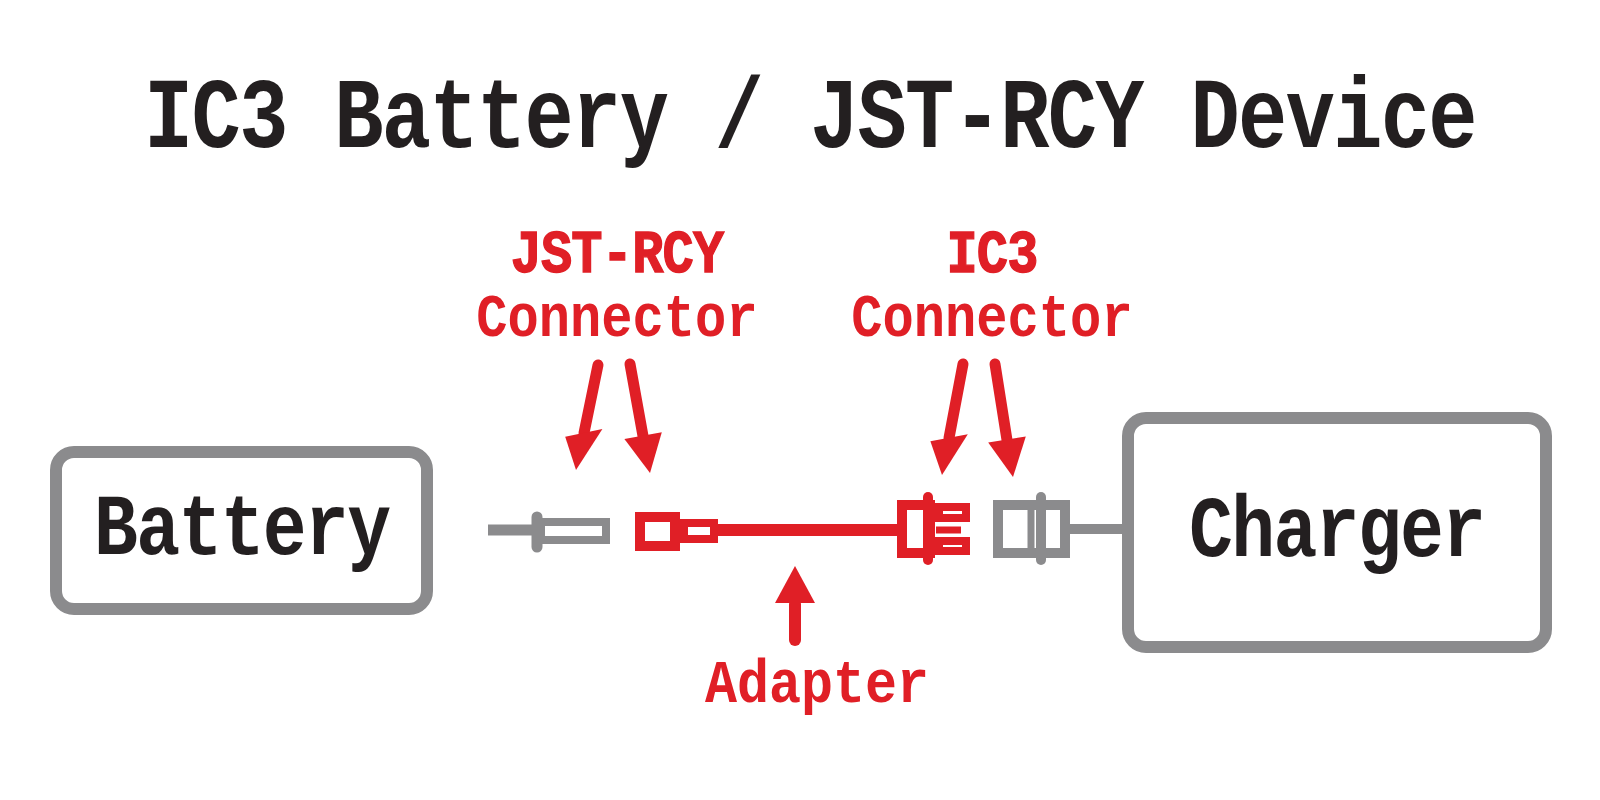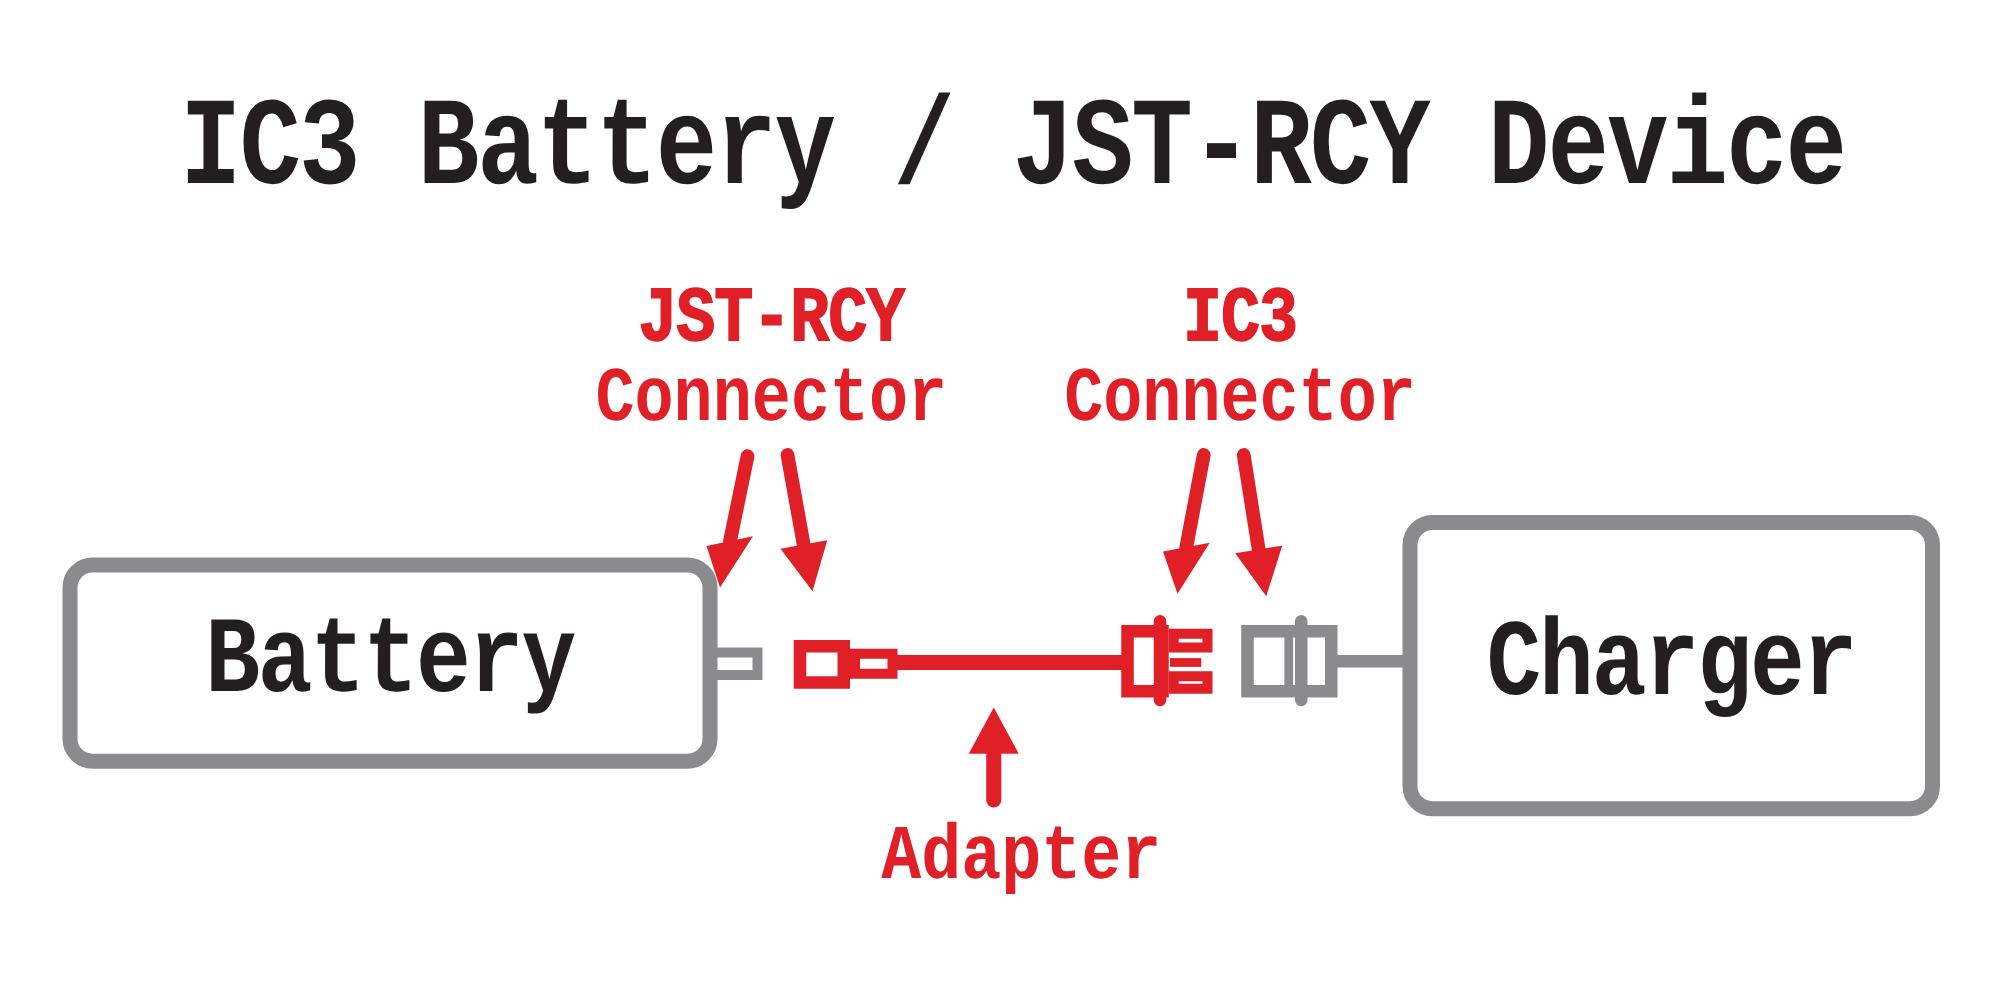--- a/index.html
+++ b/index.html
@@ -69,21 +69,21 @@
   .device-box {
     position: absolute;
     box-sizing: border-box;
     border: 12px solid var(--gray, #8b8b8d);
     border-radius: 24px;
     background: #fff;
     display: flex;
     align-items: center;
     justify-content: center;
   }
-  .box-battery { left: 50px;   top: 446px; width: 524px; height: 169px; }
+  .box-battery { left: 50px;   top: 446px; width: 383px; height: 169px; }
   .box-charger { left: 1122px; top: 412px; width: 430px; height: 241px; }
   .device-label {
     font-size: 87px;
     font-weight: bold;
     letter-spacing: -2px;
     color: var(--ink, #231f20);
     transform: scaleX(0.84);
     transform-origin: 50% 50%;
     white-space: nowrap;
   }

